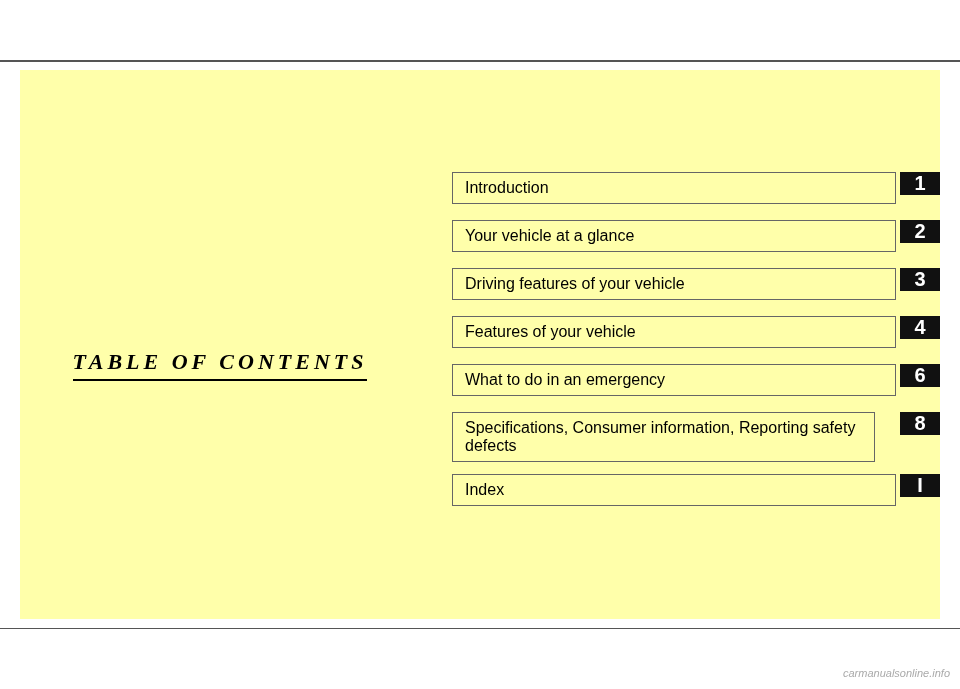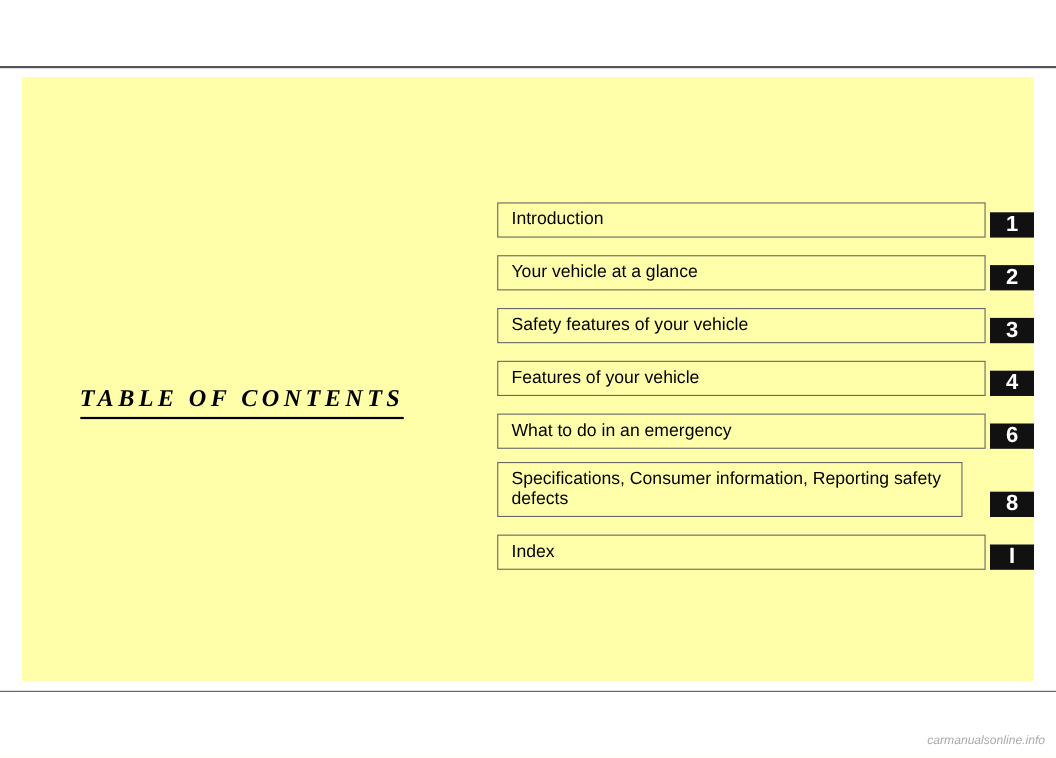--- a/index.html
+++ b/index.html
@@ -70,21 +70,21 @@
       flex: 1;
       display: flex;
       flex-direction: column;
       justify-content: center;
       padding: 20px 0 20px 0;
       gap: 4px;
     }
 
     .toc-row {
       display: flex;
-      align-items: flex-end;
+      align-items: flex-start;
       height: 44px;
       padding-left: 32px;
     }
 
     .toc-row.tall {
       height: 58px;
       gap: 21px;
     }
 
     .toc-label {
@@ -137,21 +137,21 @@
   <div class="right-section" id="toc-list">
   <div class="toc-row">
         <div class="toc-label">Introduction</div>
         <div class="toc-number">1</div>
       </div>
       <div class="toc-row">
         <div class="toc-label">Your vehicle at a glance</div>
         <div class="toc-number">2</div>
       </div>
       <div class="toc-row">
-        <div class="toc-label">Safety features of your vehicle</div>
+        <div class="toc-label">Driving features of your vehicle</div>
         <div class="toc-number">3</div>
       </div>
       <div class="toc-row">
         <div class="toc-label">Features of your vehicle</div>
         <div class="toc-number">4</div>
       </div>
       <div class="toc-row">
         <div class="toc-label">What to do in an emergency</div>
         <div class="toc-number">6</div>
       </div>

